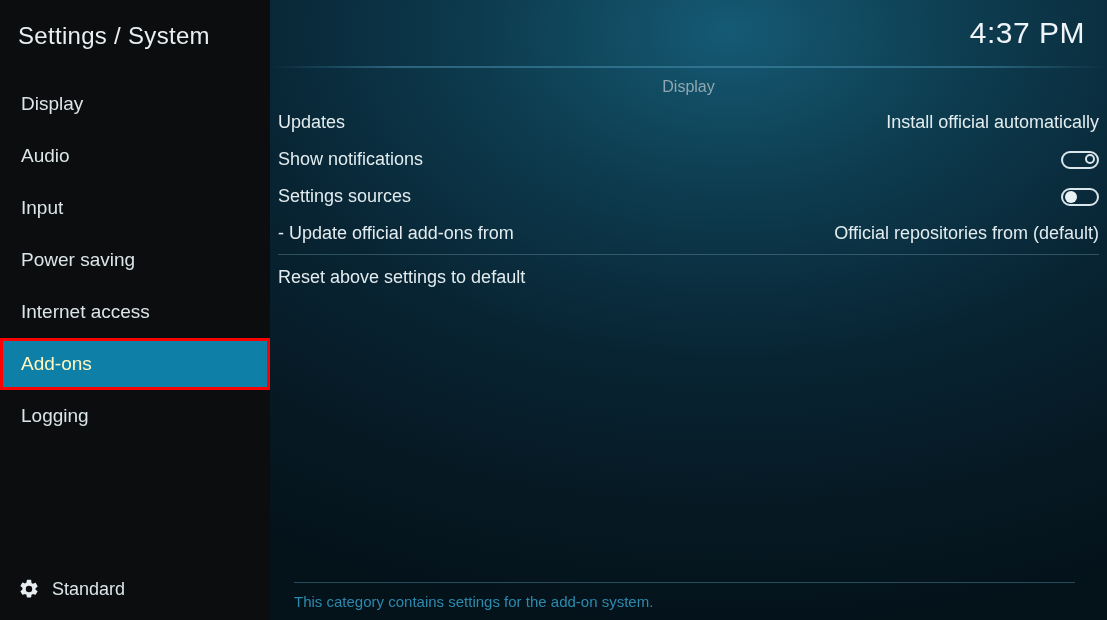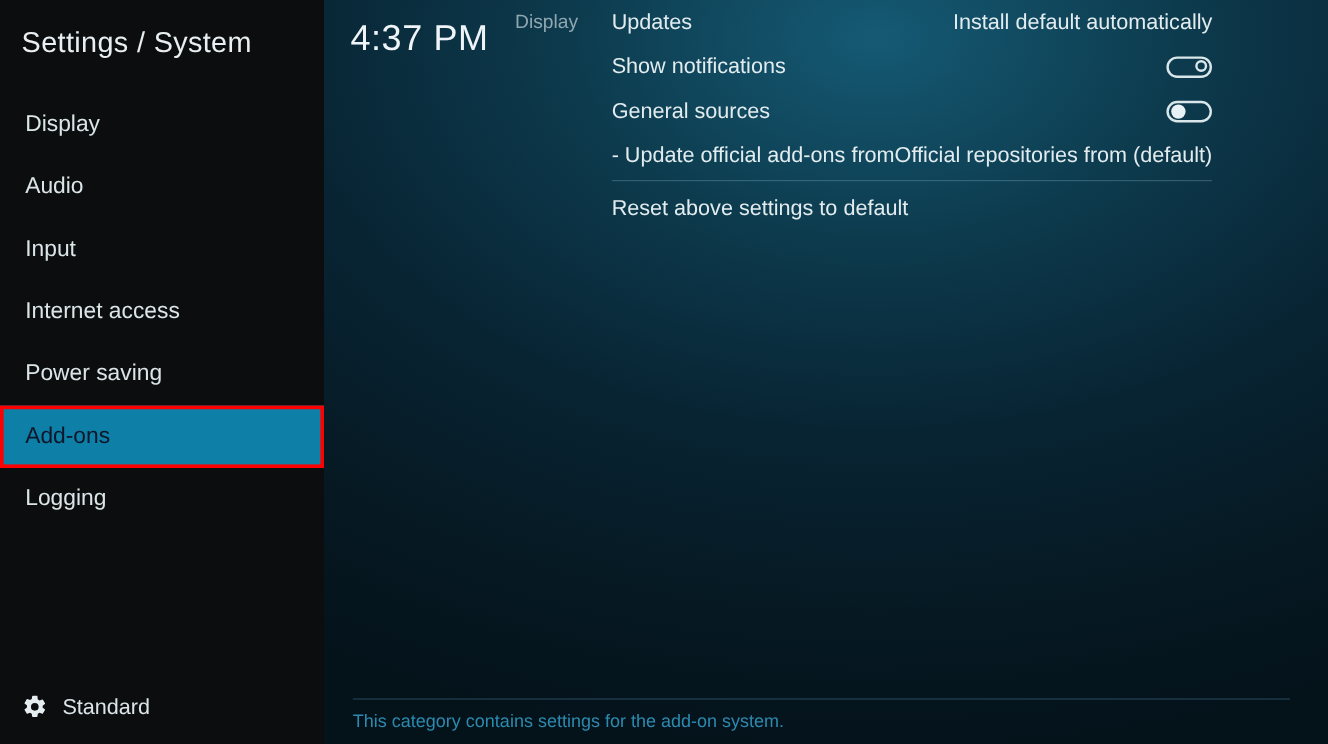--- a/index.html
+++ b/index.html
@@ -30,21 +30,21 @@
   .nav-item {
     font-size: 19px;
     font-weight: 300;
     color: #dbe5e8;
     padding: 12px 18px;
     cursor: pointer;
     border: 3px solid transparent;
   }
   .nav-item.selected {
     background: #0e7fa6;
-    color: #0f172a;
+    color: #fef9c3;
   }
   .nav-item.highlighted {
     border: 3px solid #ff0000;
   }
   .sidebar-footer {
     position: absolute;
     bottom: 20px;
     left: 0;
     display: flex;
     align-items: center;
@@ -54,21 +54,21 @@
   }
   .sidebar-footer .icon { width: 22px; height: 22px; }
   .sidebar-footer .label { font-size: 18px; color: #dbe5e8; font-weight: 300; }
 
   .main {
     flex: 1;
     position: relative;
     background:
       radial-gradient(ellipse 900px 600px at 55% 5%, #155a74 0%, #0d3b4e 28%, #082433 55%, #061923 80%, #04121a 100%);
     display: flex;
-    flex-direction: row;
+    flex-direction: column;
   }
   .topbar {
     height: 66px;
     display: flex;
     justify-content: flex-end;
     align-items: center;
     padding: 0 22px;
   }
   .clock {
     font-size: 30px;
@@ -80,21 +80,21 @@
     height: 2px;
     background: linear-gradient(to right, rgba(50,120,150,0) 0%, rgba(70,140,170,0.55) 15%, rgba(70,140,170,0.55) 85%, rgba(50,120,150,0) 100%);
   }
   .section-header {
     text-align: center;
     padding: 10px 0 8px 0;
     font-size: 16px;
     color: #8fa7b0;
     font-weight: 500;
   }
-  .settings-list { padding: 0 28px; }
+  .settings-list { padding: 0 8px; }
   .row {
     display: flex;
     justify-content: space-between;
     align-items: center;
     font-size: 18px;
     font-weight: 300;
     color: #e2ecef;
     padding: 8px 0;
     cursor: pointer;
   }
@@ -142,22 +142,22 @@
 </style>
 </head>
 <body>
 
 <div class="sidebar">
   <div class="breadcrumb">Settings / System</div>
   <div class="nav">
     <div class="nav-item">Display</div>
     <div class="nav-item">Audio</div>
     <div class="nav-item">Input</div>
+    <div class="nav-item">Power saving</div>
     <div class="nav-item">Internet access</div>
-    <div class="nav-item">Power saving</div>
     <div class="nav-item selected highlighted">Add-ons</div>
     <div class="nav-item">Logging</div>
   </div>
   <div class="sidebar-footer">
     <span class="icon">
       <svg viewBox="0 0 24 24" width="22" height="22" fill="#e6edf0">
           <path d="M19.14,12.94a7.14,7.14,0,0,0,.05-.94,7.14,7.14,0,0,0-.05-.94l2.03-1.58a.5.5,0,0,0,.12-.64l-1.92-3.32a.5.5,0,0,0-.6-.22l-2.39.96a7.03,7.03,0,0,0-1.62-.94l-.36-2.54A.5.5,0,0,0,13.9,2h-3.8a.5.5,0,0,0-.49.42l-.36,2.54a7.03,7.03,0,0,0-1.62.94l-2.39-.96a.5.5,0,0,0-.6.22L2.72,8.48a.5.5,0,0,0,.12.64l2.03,1.58a7.14,7.14,0,0,0-.05.94,7.14,7.14,0,0,0,.05.94L2.84,14.16a.5.5,0,0,0-.12.64l1.92,3.32a.5.5,0,0,0,.6.22l2.39-.96a7.03,7.03,0,0,0,1.62.94l.36,2.54a.5.5,0,0,0,.49.42h3.8a.5.5,0,0,0,.49-.42l.36-2.54a7.03,7.03,0,0,0,1.62-.94l2.39.96a.5.5,0,0,0,.6-.22l1.92-3.32a.5.5,0,0,0-.12-.64ZM12,15.5A3.5,3.5,0,1,1,15.5,12,3.5,3.5,0,0,1,12,15.5Z"></path>
         </svg>
     </span>
     <span class="label">Standard</span>
@@ -168,32 +168,32 @@
   <div class="topbar">
     <div class="clock">4:37 PM</div>
   </div>
   <div class="divider-top"></div>
   <div class="section-header">Display</div>
 
   <div class="settings-list">
 
     <div class="row">
       <span class="label">Updates</span>
-      <span class="value">Install default automatically</span>
+      <span class="value">Install official automatically</span>
     </div>
 
     <div class="row">
       <span class="label">Show notifications</span>
       <span class="toggle off">
           <span class="knob"></span>
         </span>
     </div>
 
     <div class="row">
-      <span class="label">General sources</span>
+      <span class="label">Settings sources</span>
       <span class="toggle on">
           <span class="knob"></span>
         </span>
     </div>
 
     <div class="row subrow">
       <span class="label">Update official add-ons from</span>
       <span class="value">Official repositories from (default)</span>
     </div>
 

